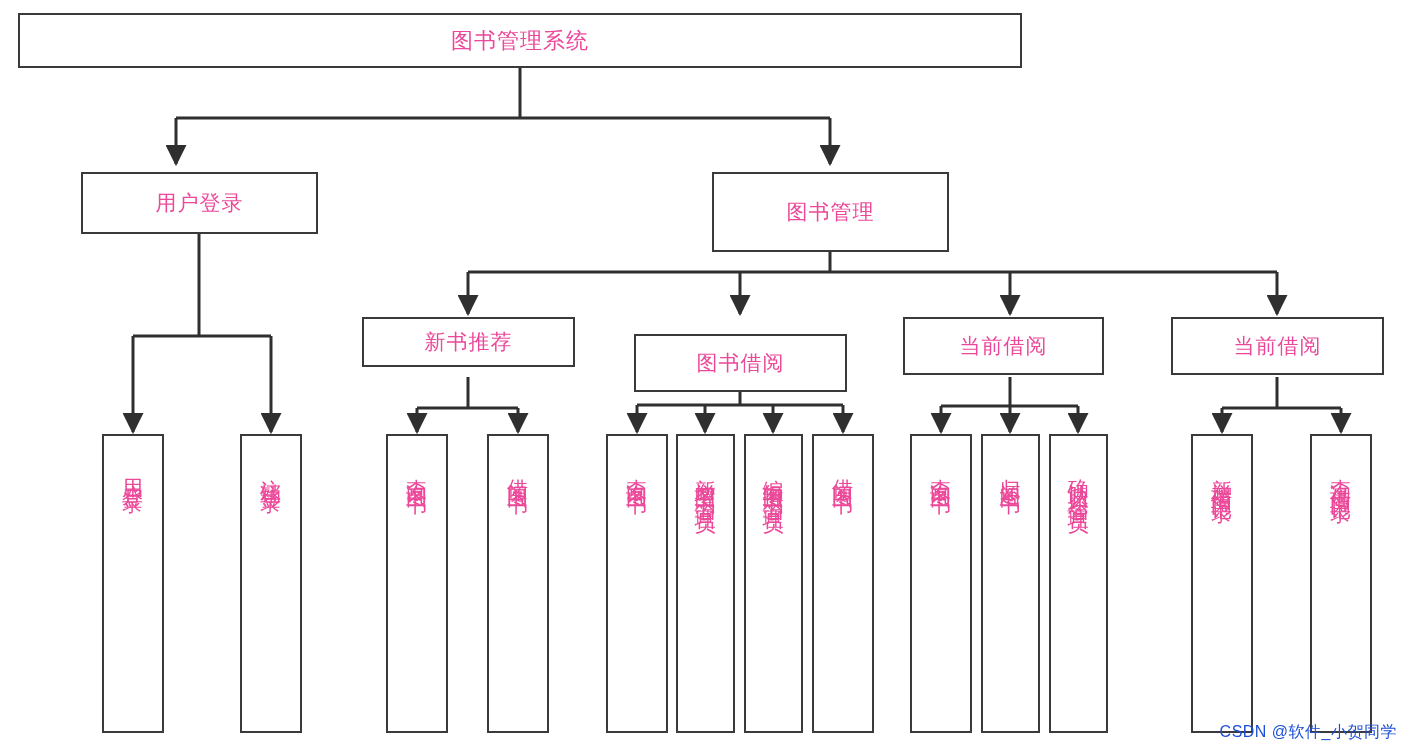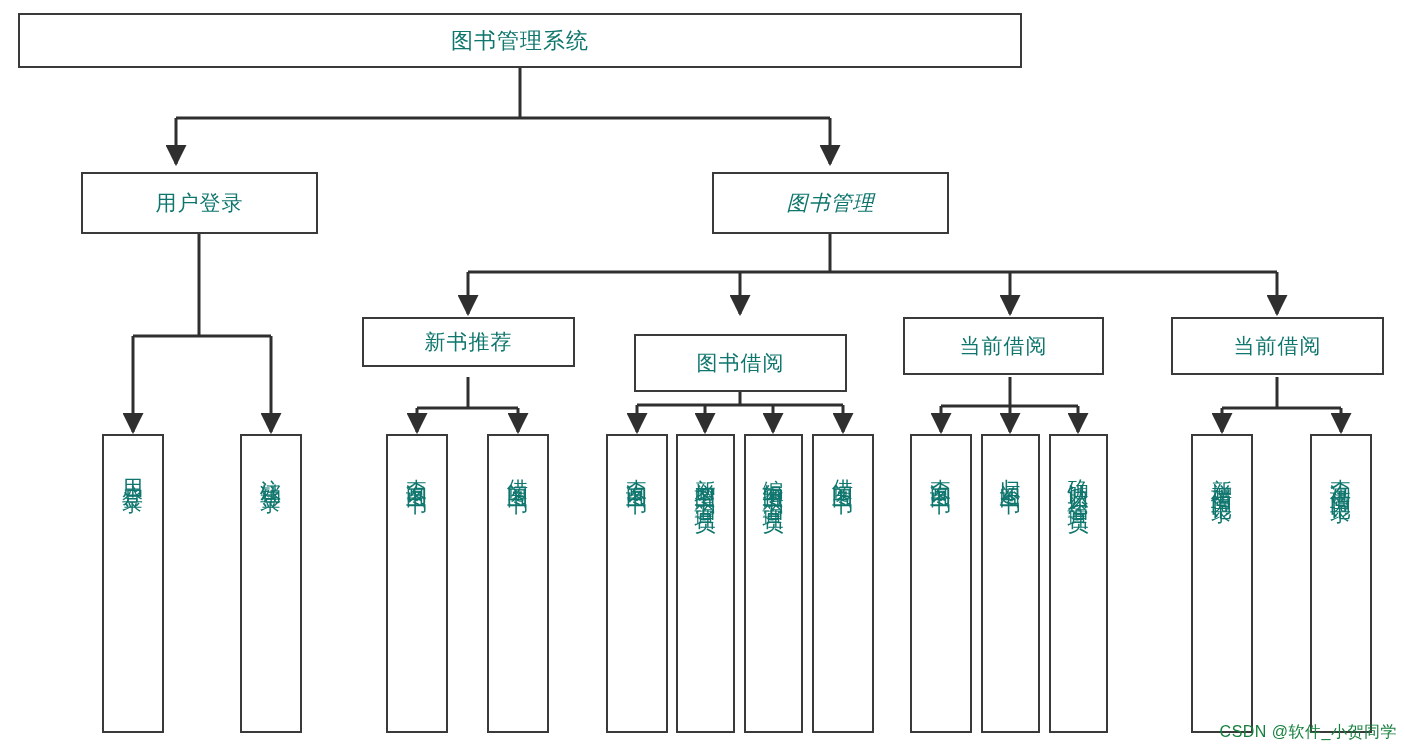--- a/index.html
+++ b/index.html
@@ -26,21 +26,21 @@
     pointer-events: none;
   }
   .node {
     position: absolute;
     box-sizing: border-box;
     background: #ffffff;
     border: 2px solid #3a3a3a;
     display: flex;
     align-items: center;
     justify-content: center;
-    color: #0f766e;
+    color: #ec4899;
   }
   .node-label {
     display: block;
     text-align: center;
     line-height: 1.25;
     white-space: nowrap;
   }
   
   .node.horiz .node-label {
     writing-mode: horizontal-tb;
@@ -62,21 +62,21 @@
     text-orientation: upright;
     font-size: 21px;
     letter-spacing: 5px;
     line-height: 1;
   }
   .watermark {
     position: absolute;
     right: 8px;
     bottom: 4px;
     font-size: 16px;
-    color: #15803d;
+    color: #1d4ed8;
     letter-spacing: 0.5px;
     white-space: nowrap;
     user-select: none;
   }
 </style>
 </head>
 <body>
 
 <div id="canvas">
 
@@ -130,21 +130,21 @@
     </g>
   </svg>
 
   <div class="node horiz root" style="left:18px; top:13px; width:1004px; height:55px;">
     <span class="node-label">图书管理系统</span>
   </div>
 
   <div class="node horiz" style="left:81px; top:172px; width:237px; height:62px;">
     <span class="node-label">用户登录</span>
   </div>
-  <div class="node horiz" style="left:712px; top:172px; width:237px; height:62px;font-style:italic;">
+  <div class="node horiz" style="left:712px; top:172px; width:237px; height:80px;">
     <span class="node-label">图书管理</span>
   </div>
 
   <div class="node horiz" style="left:362px; top:317px; width:213px; height:50px;">
     <span class="node-label">新书推荐</span>
   </div>
   <div class="node horiz" style="left:634px; top:334px; width:213px; height:58px;">
     <span class="node-label">图书借阅</span>
   </div>
   <div class="node horiz" style="left:903px; top:317px; width:201px; height:58px;">

